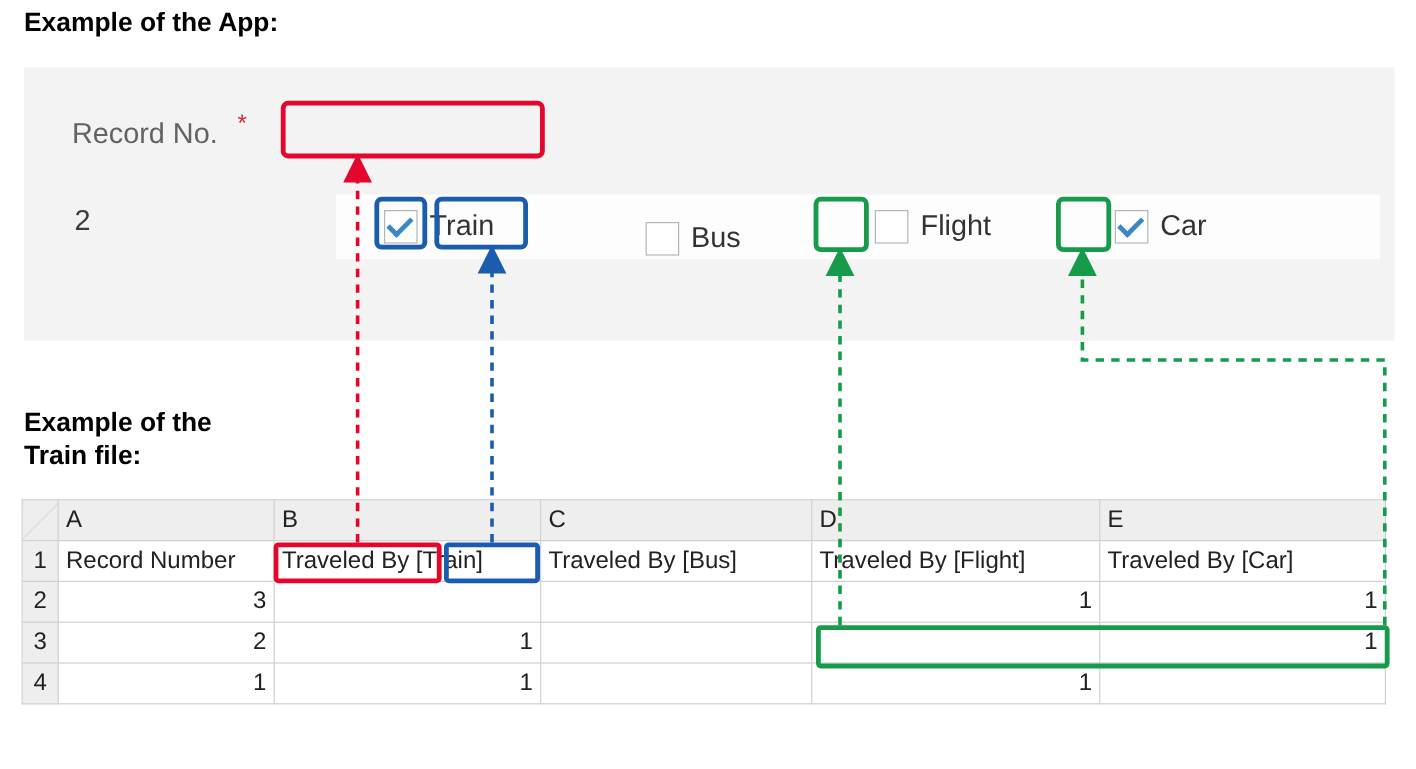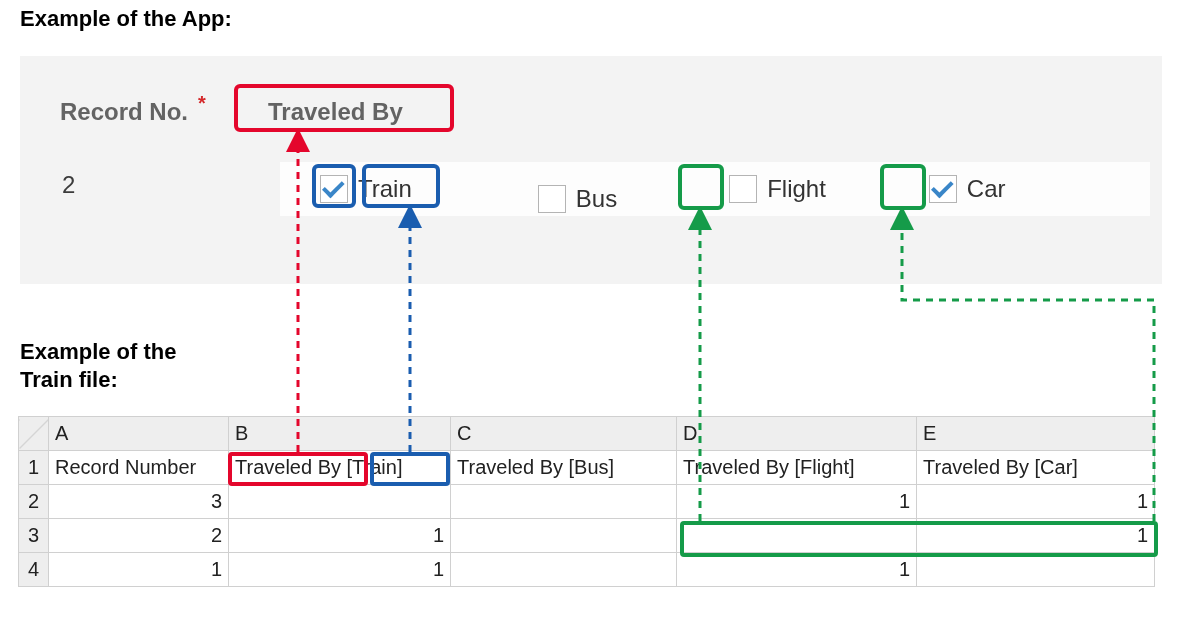--- a/index.html
+++ b/index.html
@@ -19,21 +19,21 @@
   }
   .app-panel {
     position: absolute;
     left: 20px; top: 56px;
     width: 1142px; height: 228px;
     background: #f3f3f3;
   }
   .field-label {
     font-size: 24px;
     color: #636363;
-    font-weight: 700;
+    font-weight: 400;
     position: absolute;
   }
   .asterisk { color: #d4282a; }
   .record-value {
     position: absolute;
     left: 42px; top: 115px;
     font-size: 24px;
     color: #3b3b3b;
   }
   .highlight-box {
@@ -115,21 +115,20 @@
 
 <div class="wrap">
 
   <div class="hdr" style="left:20px; top:6px;">Example of the App:</div>
 
   <div class="app-panel">
     <span class="field-label" style="left:40px; top:42px;">Record No.</span>
     <span class="field-label asterisk" style="left:178px; top:36px; font-size:20px;">*</span>
     <span class="record-value">2</span>
 
-    <span class="field-label" style="left:248px; top:42px;">Traveled By</span>
     <div class="highlight-box red" style="left:214px; top:28px; width:220px; height:48px;"></div>
 
     <div class="checkbox-row">
       <div class="cb-item" style="margin-left:40px; position:relative;">
         <span class="cb checked"></span>
         <span class="cb-label">Train</span>
       </div>
       <div class="cb-item" style="margin-left:66px;margin-top:20px;">
         <span class="cb"></span>
         <span class="cb-label">Bus</span>

